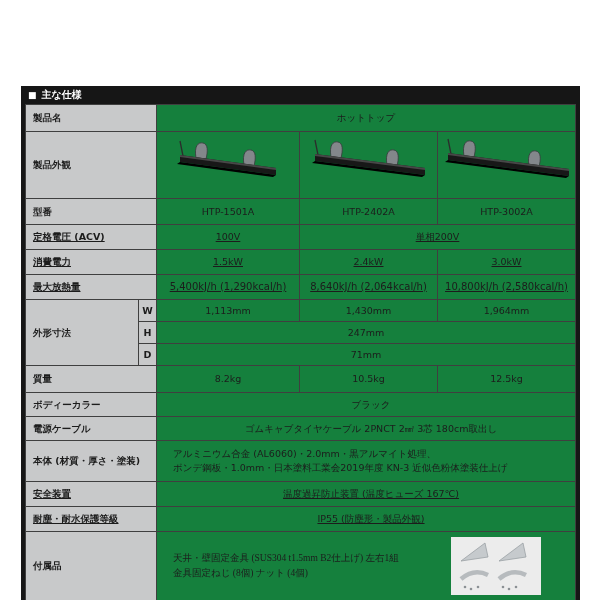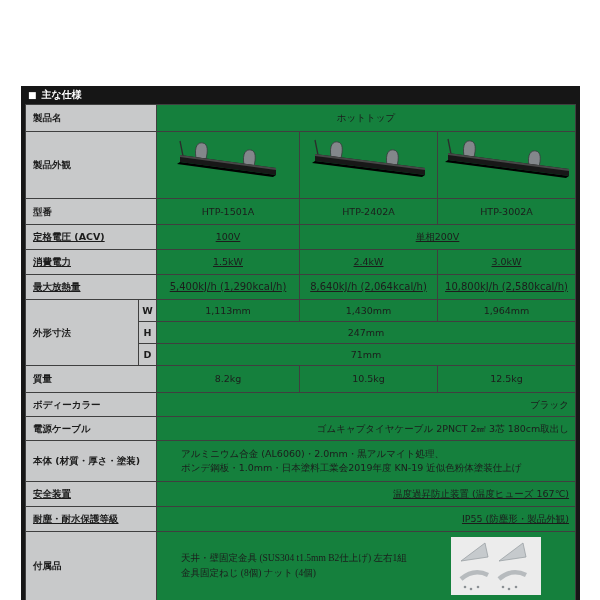--- a/index.html
+++ b/index.html
@@ -28,21 +28,21 @@
   }
   td.lbl{
     background:var(--label-bg,#c8c9ca);
     text-align:left;padding:2px 4px 2px 7px;font-weight:bold;
   }
   td.sub{
     background:var(--label-bg,#c8c9ca);
     text-align:center;font-weight:bold;padding:1px 2px;
   }
   td.val{text-align:center;padding:1px 2px;border-radius:6px;}
-  td.vall{text-align:right;padding:2px 6px 2px 24px;}
+  td.vall{text-align:center;padding:2px 6px 2px 16px;}
   td.small{font-size:10px;}
   tr.r22 td{height:22px;} tr.r21 td{height:21px;} tr.r20 td{height:20px;text-decoration:underline;}
   tr.r19 td{height:19px;}
   tr.rphoto td{height:62px;}
   tr.rmat td{height:36px;}
   tr.racc td{height:64px;}
   .photo-cell{text-align:center;vertical-align:middle;padding:0;}
   .two-line div{height:14px;display:flex;align-items:center;}
   .acc-flex{display:flex;align-items:center;justify-content:space-between;}
   .acc-text div{height:15px;display:flex;align-items:center;font-family:Liberation Serif, serif;}
@@ -163,21 +163,21 @@
 
     <tr class="r19">
       <td class="lbl" colspan="2">電源ケーブル</td>
       <td class="vall" colspan="3">ゴムキャブタイヤケーブル 2PNCT 2㎟ 3芯 180cm取出し</td>
     </tr>
 
     <tr class="rmat">
       <td class="lbl" colspan="2">本体 (材質・厚さ・塗装)</td>
       <td class="vall two-line" colspan="3">
         <div>アルミニウム合金 (AL6060)・2.0mm・黒アルマイト処理、</div>
-        <div>ボンデ鋼板・1.0mm・日本塗料工業会2019年度 KN-19 近似色粉体塗装仕上げ</div>
+        <div>ボンデ鋼板・1.0mm・日本塗料工業会2019年度 KN-3 近似色粉体塗装仕上げ</div>
       </td>
     </tr>
 
     <tr class="r20">
       <td class="lbl" colspan="2">安全装置</td>
       <td class="vall" colspan="3">温度過昇防止装置 (温度ヒューズ 167℃)</td>
     </tr>
 
     <tr class="r20">
       <td class="lbl" colspan="2">耐塵・耐水保護等級</td>

